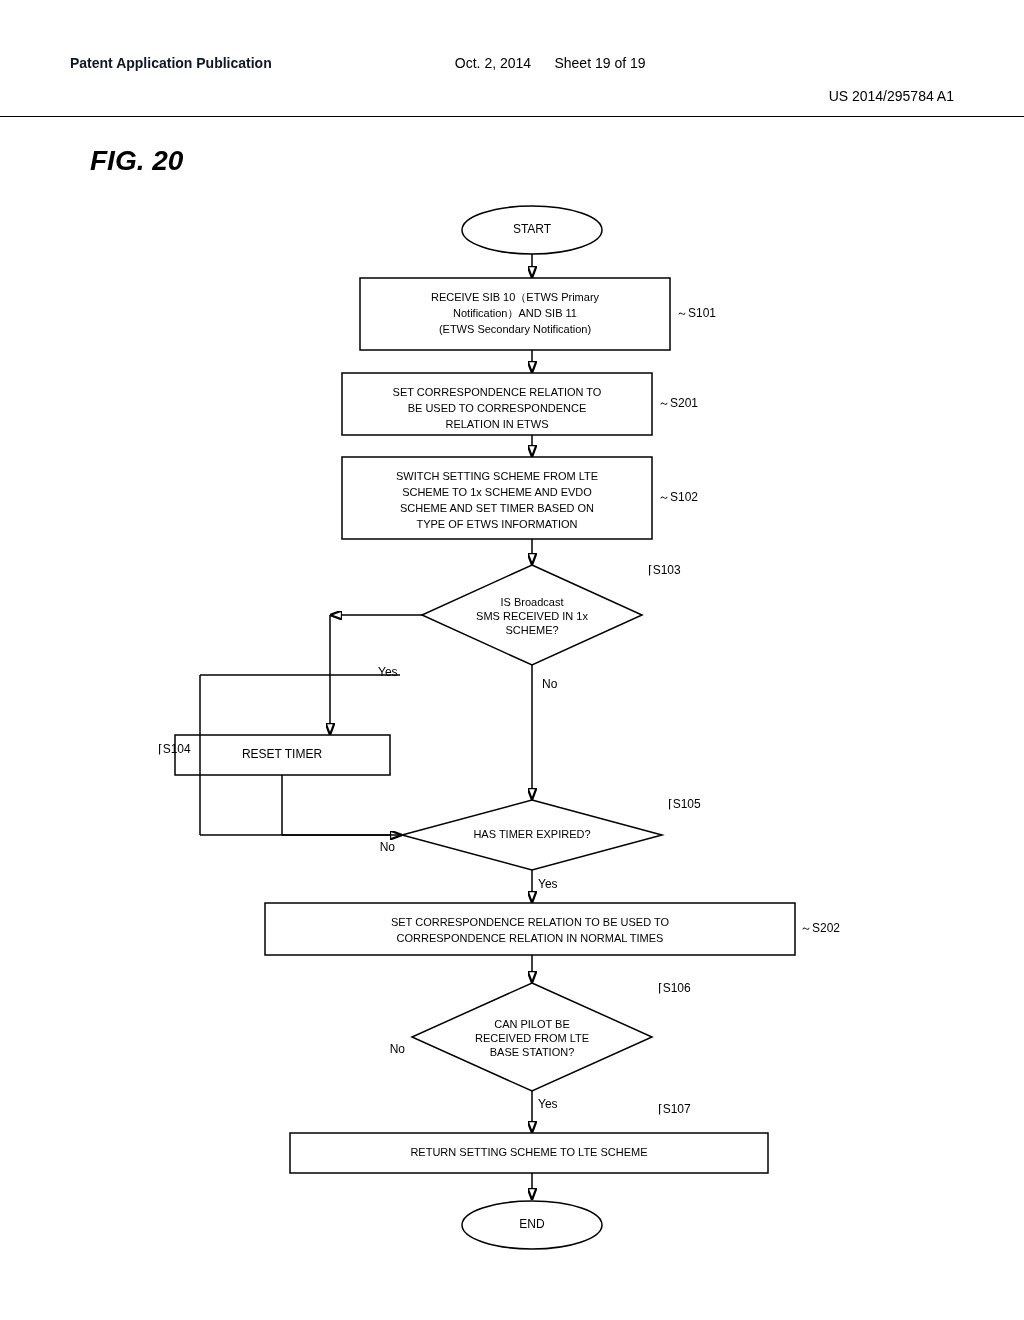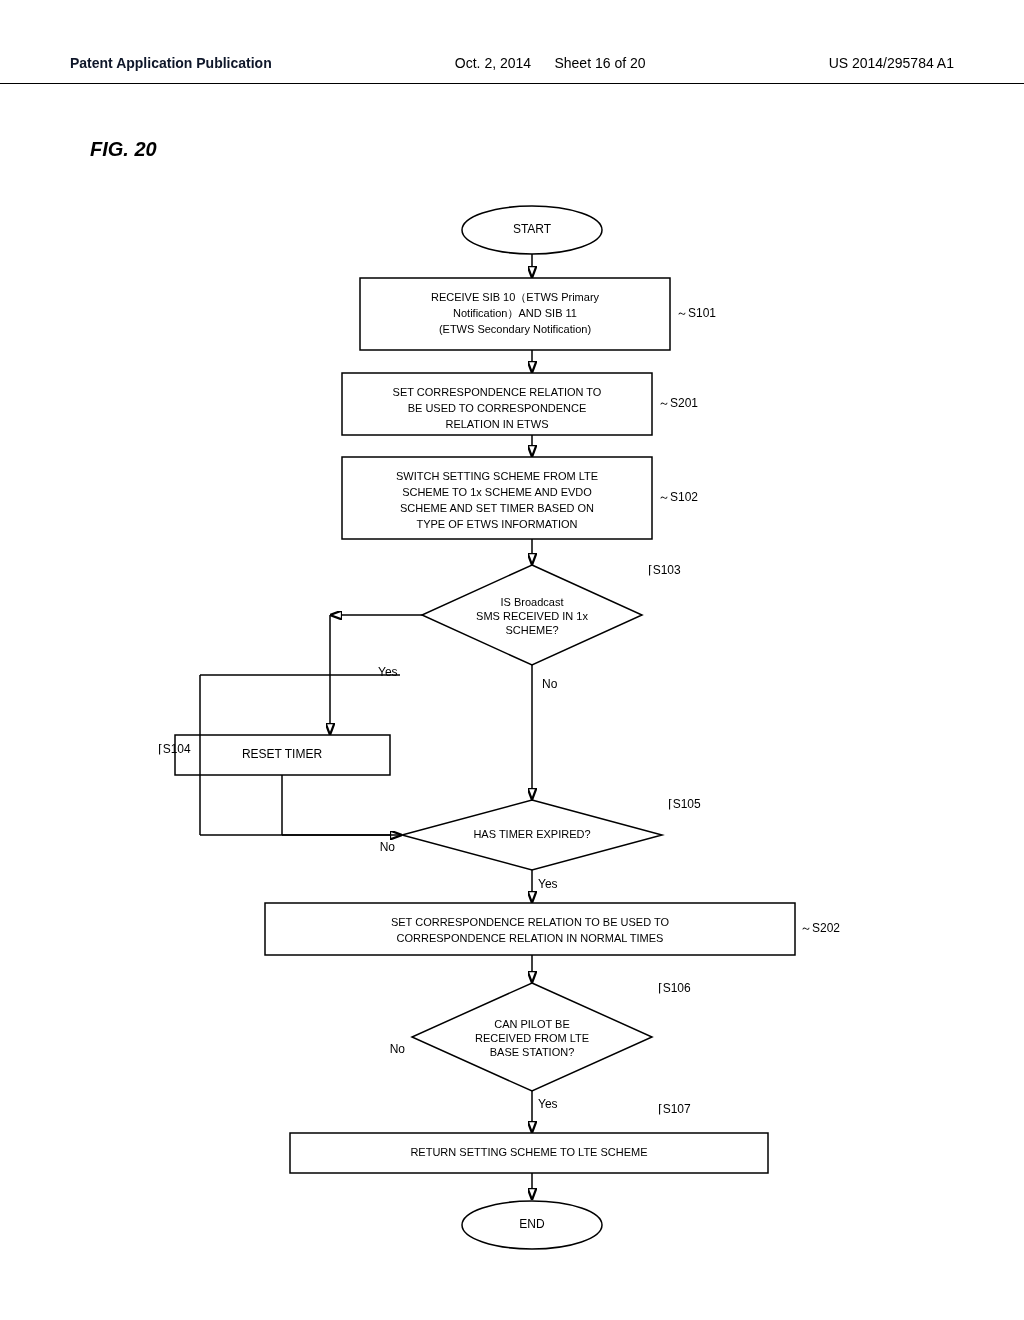--- a/index.html
+++ b/index.html
@@ -35,28 +35,29 @@
       color: #0f172a;
     }
     .header-center {
       font-size: 14px;
       color: #000;
       text-align: center;
     }
     .header-right {
       font-size: 14px;
       color: #000;
+      margin-top: 33px;
     }
 
     
     .fig-title {
       position: absolute;
-      top: 138px;
+      top: 145px;
       left: 90px;
-      font-size: 20px;
+      font-size: 28px;
       font-weight: bold;
       font-style: italic;
       color: #000;
     }
 
     
     .flowchart {
       position: absolute;
       top: 175px;
       left: 0;
@@ -123,21 +124,21 @@
 </head>
 <body>
 
 <div class="page">
 
   <div class="header">
     <div class="header-left">Patent Application Publication</div>
     <div class="header-center">
       <span>Oct. 2, 2014</span>
       &nbsp;&nbsp;&nbsp;&nbsp;
-      <span>Sheet 16 of 20</span>
+      <span>Sheet 19 of 19</span>
     </div>
     <div class="header-right">US 2014/295784 A1</div>
   </div>
 
   <div class="fig-title">FIG. 20</div>
 
   <div class="flowchart">
     <svg class="diagram" xmlns="http://www.w3.org/2000/svg">
       <defs>
         <marker id="arrowhead" markerWidth="8" markerHeight="6" refX="8" refY="3" orient="auto">

